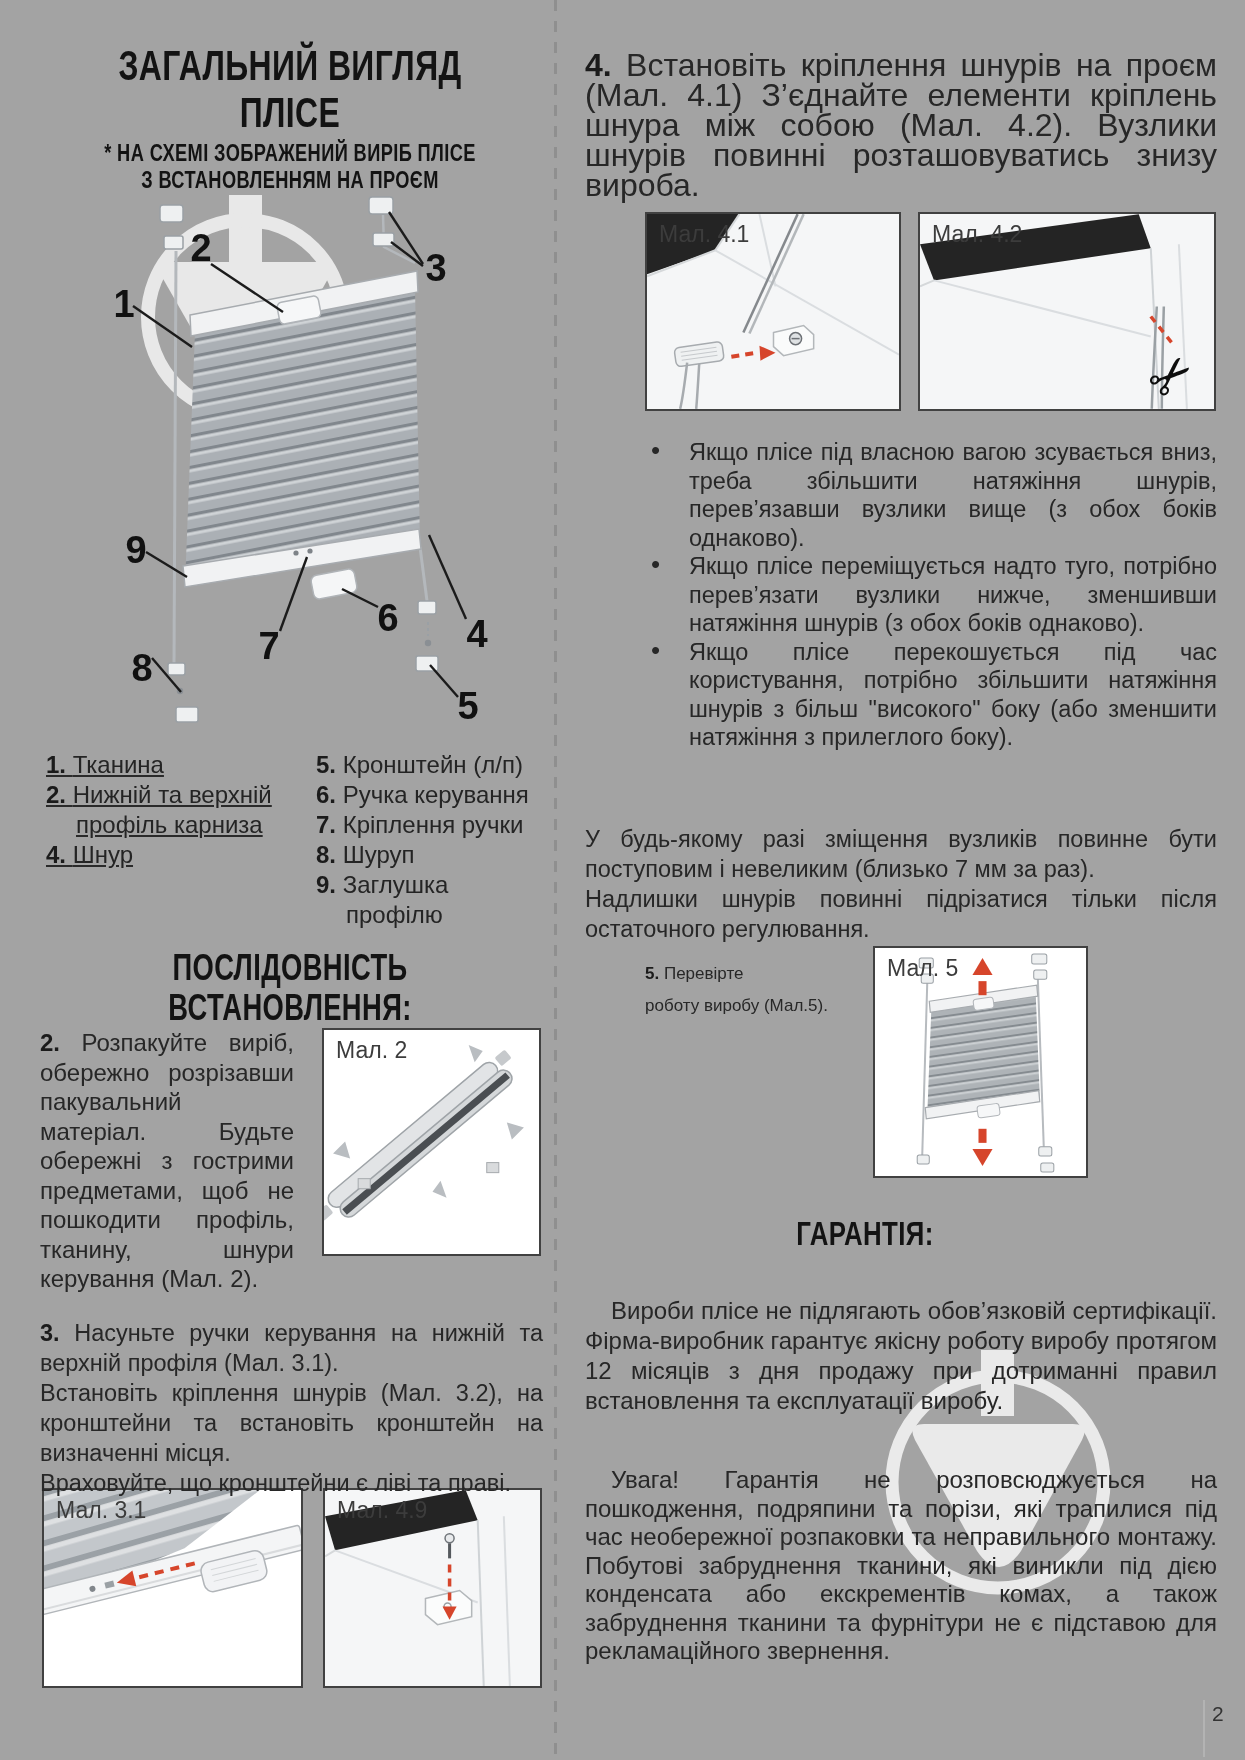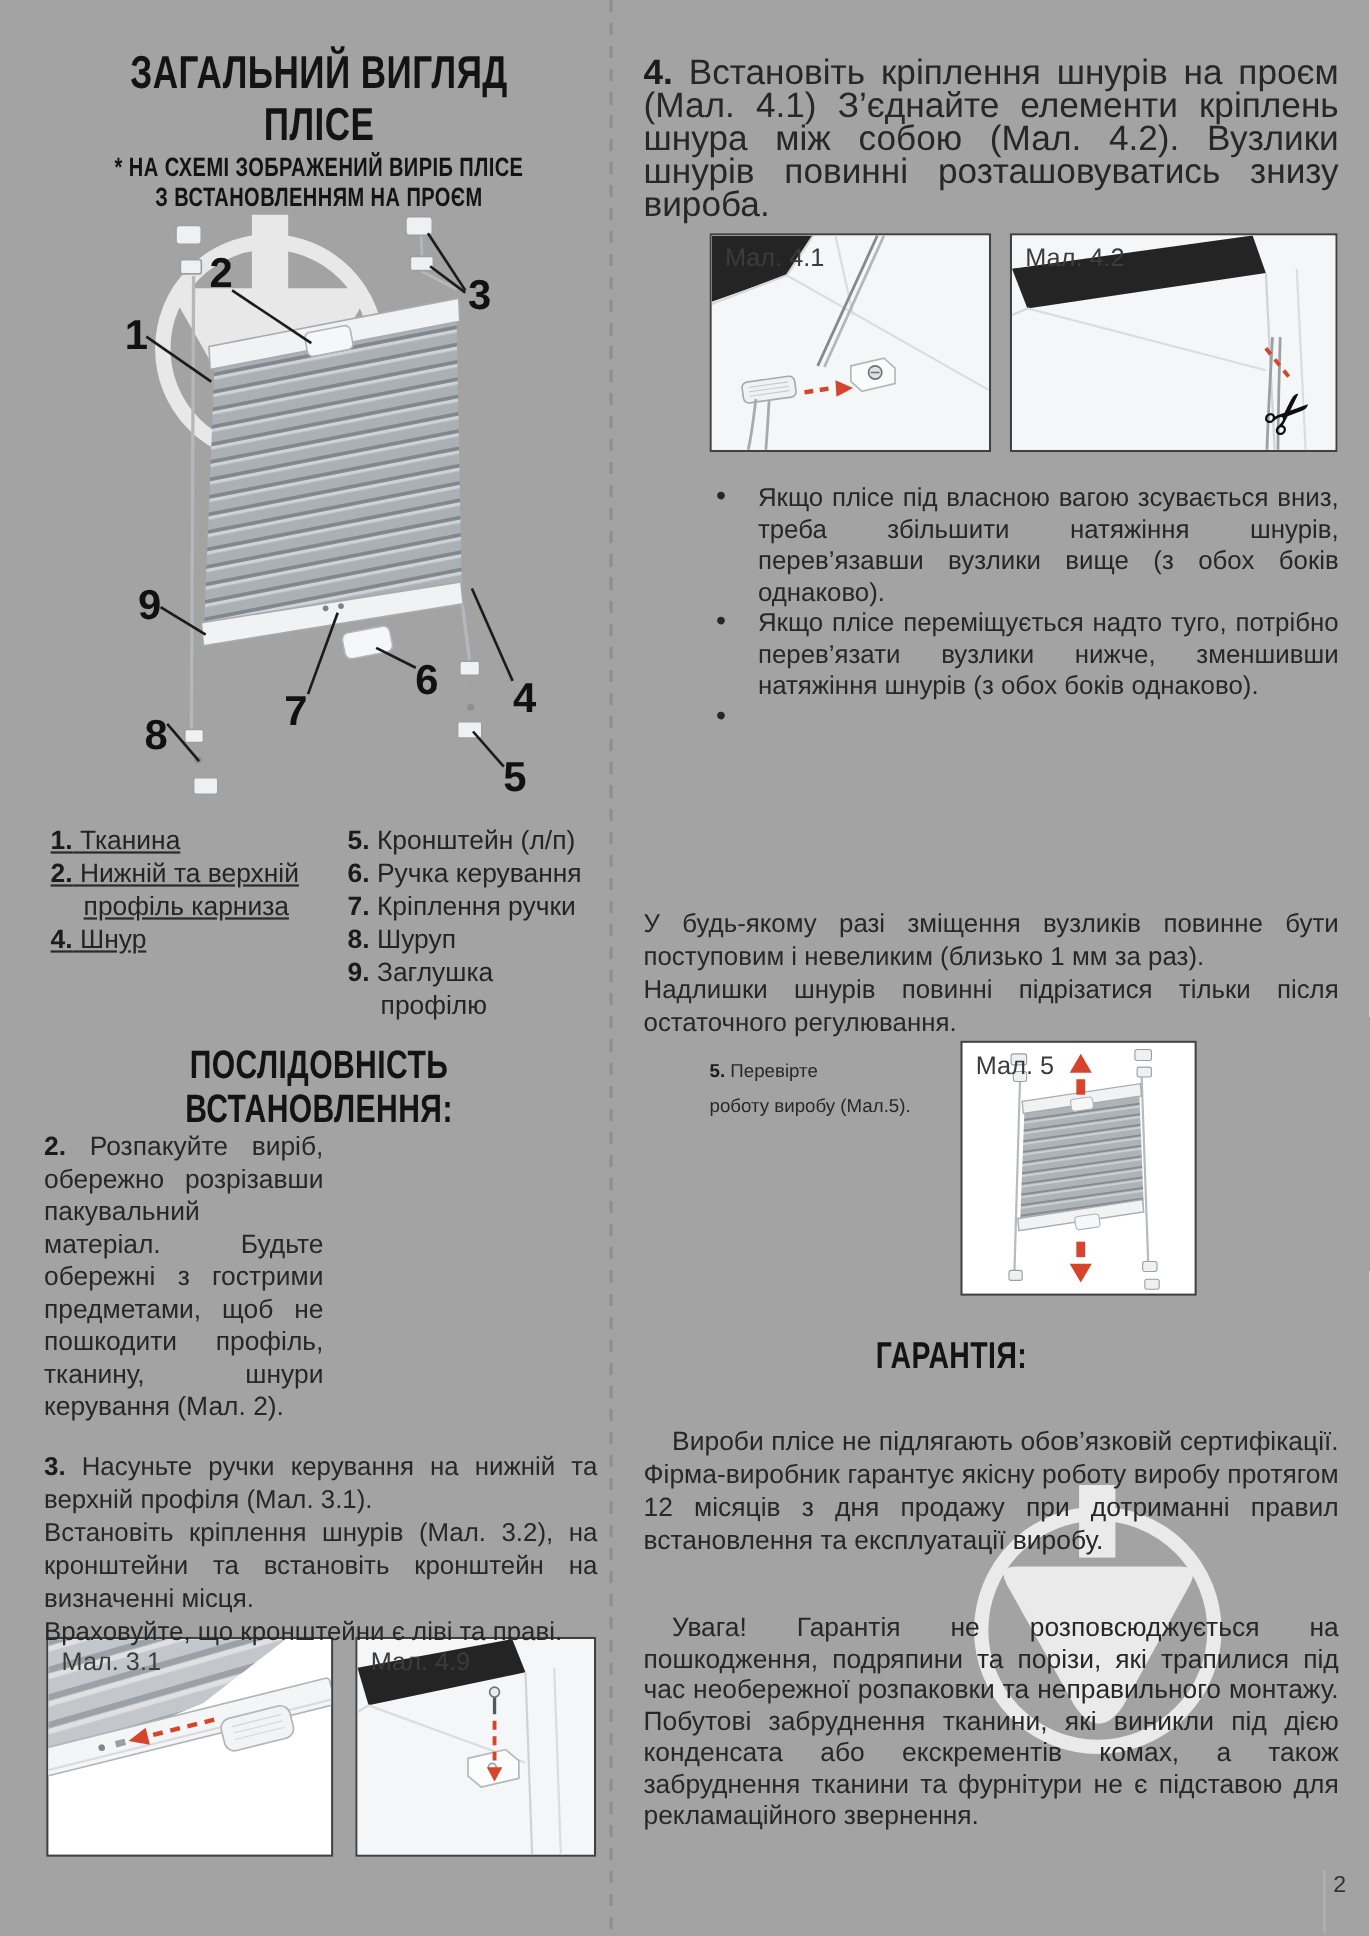--- a/index.html
+++ b/index.html
@@ -116,20 +116,40 @@
     <li><b class="num">6.</b> <span>Ручка керування</span></li>
     <li><b class="num">7.</b> <span>Кріплення ручки</span></li>
     <li><b class="num">8.</b> <span>Шуруп</span></li>
     <li><b class="num">9.</b> <span>Заглушка профілю</span></li>
   </ul>
 
   <div class="abs hdr" style="left:20px;top:948px;width:540px;font-size:36px;">ПОСЛІДОВНІСТЬ ВСТАНОВЛЕННЯ:</div>
 
   <p class="abs body just txt" style="left:40px;top:1028px;width:254px;font-size:24px;line-height:29.5px;"><b class="num">2.</b> <span>Розпакуйте виріб, обережно розрізавши пакувальний матеріал. Будьте обережні з гострими предметами, щоб не пошкодити профіль, тканину, шнури керування (Мал. 2).</span></p>
 
+  <div class="figbox" style="left:322px;top:1028px;width:219px;height:228px;">
+    <svg class="figsvg" viewBox="0 0 214 223">
+      <g transform="translate(20,190) rotate(-40)">
+        <rect x="0" y="-30" width="215" height="17" rx="8.5" fill="#e2e4e6" stroke="#9fa4a8" stroke-width="1.5"></rect>
+        <rect x="3" y="-15" width="218" height="17" rx="8.5" fill="#d5d8da" stroke="#9fa4a8" stroke-width="1.5"></rect>
+        <rect x="6" y="-10" width="212" height="7" fill="#4a4e52"></rect>
+        <rect x="-16" y="-24" width="13" height="11" rx="2" fill="#c6c9cc"></rect>
+        <rect x="219" y="-28" width="13" height="11" rx="2" fill="#c6c9cc"></rect>
+      </g>
+      <g fill="#b9bdc1">
+        <path d="M150,32 l-6,-17 l14,6 z"></path>
+        <path d="M26,128 l-17,-5 l12,-12 z"></path>
+        <path d="M116,150 l6,17 l-14,-6 z"></path>
+        <path d="M182,92 l17,5 l-12,12 z"></path>
+      </g>
+      <rect x="34" y="148" width="12" height="10" fill="#d9dbdd" stroke="#a6aaae"></rect>
+      <rect x="162" y="132" width="12" height="10" fill="#d9dbdd" stroke="#a6aaae"></rect>
+    </svg>
+    <div class="figlabel">Мал. 2</div>
+  </div>
 
   <div class="abs body just txt" style="left:40px;top:1318px;width:503px;font-size:23.5px;line-height:30px;">
     <p><b class="num">3.</b> <span>Насуньте ручки керування на нижній та верхній профіля (Мал. 3.1).</span></p>
     <p>Встановіть кріплення шнурів (Мал. 3.2), на кронштейни та встановіть кронштейн на визначенні місця.</p>
     <p>Враховуйте, що кронштейни є ліві та праві.</p>
   </div>
 
   <div class="figbox" style="left:42px;top:1488px;width:261px;height:200px;">
     <svg class="figsvg" viewBox="0 0 256 195">
       <defs>
@@ -215,24 +235,24 @@
       <path d="M243,92 C242,128 241,163 241,194" stroke="#9aa0a4" stroke-width="2.5" fill="none"></path>
       <line x1="230" y1="102" x2="254" y2="132" stroke="#d6452b" stroke-width="3.5" stroke-dasharray="7 6"></line>
       <text x="228" y="178" font-size="52" fill="#0e0e0e" font-family="DejaVu Sans, sans-serif" transform="rotate(-42 252 160)">✂</text>
     </svg>
     <div class="figlabel">Мал. 4.2</div>
   </div>
 
   <ul class="abs bullets body txt" style="left:585px;top:438px;width:632px;">
     <li><span class="dot">•</span><span>Якщо плісе під власною вагою зсувається вниз, треба збільшити натяжіння шнурів, перев’язавши вузлики вище (з обох боків однаково).</span></li>
     <li><span class="dot">•</span><span>Якщо плісе переміщується надто туго, потрібно перев’язати вузлики нижче, зменшивши натяжіння шнурів (з обох боків однаково).</span></li>
-    <li><span class="dot">•</span></li>
+    <li><span class="dot">•</span><span>Якщо плісе перекошується під час користування, потрібно збільшити натяжіння шнурів з більш "високого" боку (або зменшити натяжіння з прилеглого боку).</span></li>
   </ul>
 
-  <p class="abs body just pre txt" style="left:585px;top:824px;width:632px;font-size:23.5px;line-height:30px;">У будь-якому разі зміщення вузликів повинне бути поступовим і невеликим (близько 1 мм за раз).
+  <p class="abs body just pre txt" style="left:585px;top:824px;width:632px;font-size:23.5px;line-height:30px;">У будь-якому разі зміщення вузликів повинне бути поступовим і невеликим (близько 7 мм за раз).
 Надлишки шнурів повинні підрізатися тільки після остаточного регулювання.</p>
 
   <p class="abs body pre txt" style="left:645px;top:958px;width:228px;font-size:17px;line-height:32px;"><b class="num">5.</b> <span>Перевірте
 роботу виробу (Мал.5).</span></p>
 
   <div class="figbox" style="left:873px;top:946px;width:215px;height:232px;">
     <svg class="figsvg" viewBox="0 0 210 227">
       <defs>
         <pattern id="pleats5" patternUnits="userSpaceOnUse" width="30" height="9.5" patternTransform="rotate(-8)">
           <rect width="30" height="9.5" fill="#aeb3b7"></rect>

